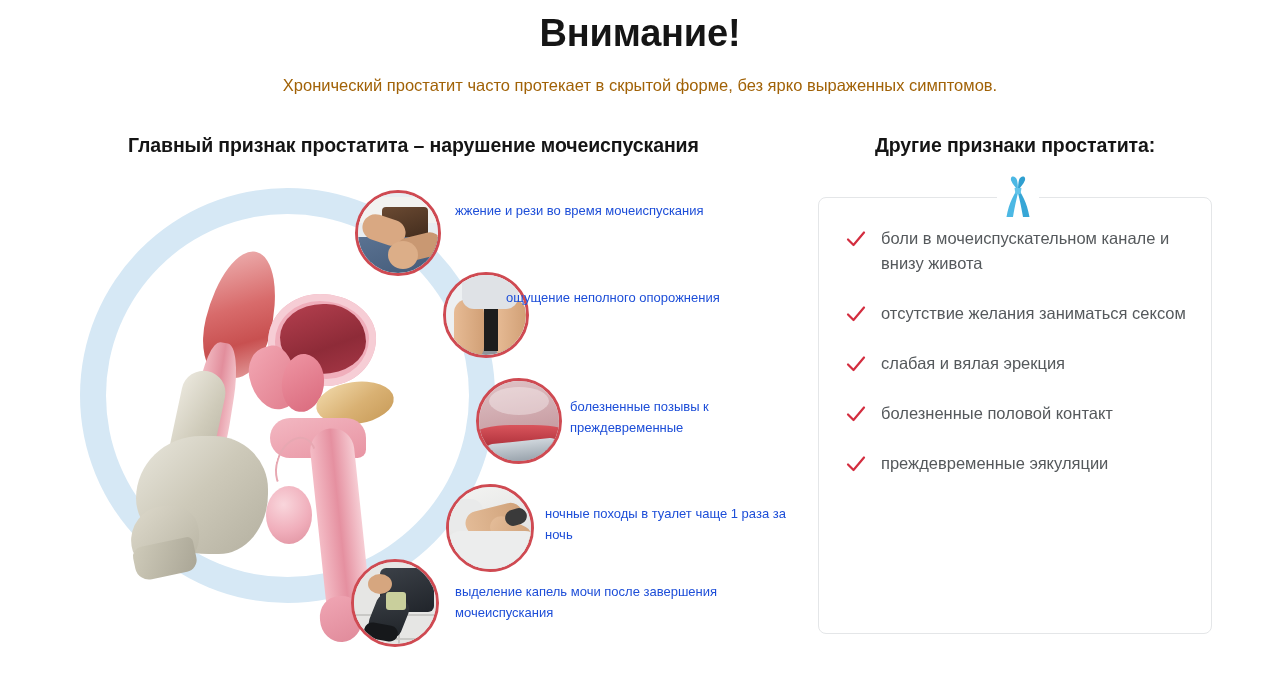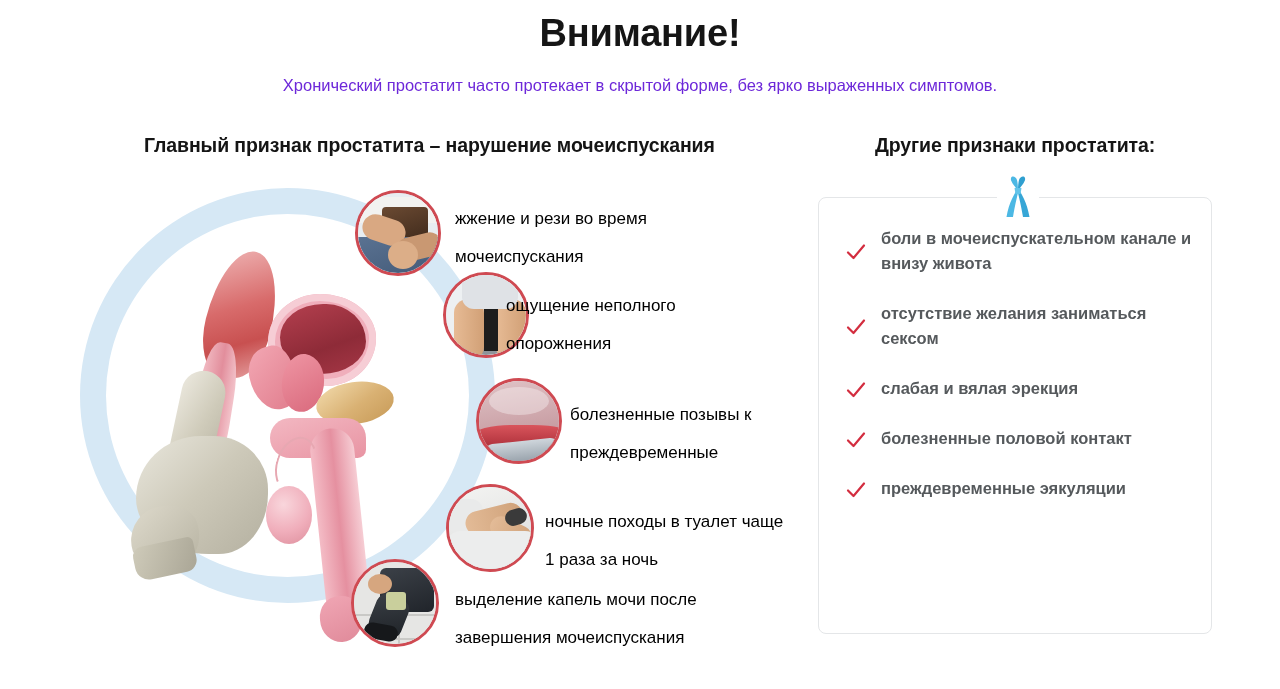--- a/index.html
+++ b/index.html
@@ -31,29 +31,29 @@
     letter-spacing: -0.2px;
   }
 
   .page-subtitle {
     position: absolute;
     top: 76px;
     left: 0;
     width: 1280px;
     text-align: center;
     font-size: 16.5px;
-    color: #6d28d9;
+    color: #a16207;
     font-weight: 400;
   }
 
   
   .left-heading {
     position: absolute;
     top: 134px;
-    left: 144px;
+    left: 128px;
     width: 620px;
     font-size: 19.5px;
     font-weight: bold;
     color: #151515;
     letter-spacing: -0.1px;
   }
 
   .right-heading {
     position: absolute;
     top: 134px;
@@ -282,23 +282,23 @@
   .p5 .grout3 { left: 0; top: 76px; width: 88px; height: 2px; background: #c9c9c6; }
   .p5 .trousers { left: 26px; top: 6px; width: 54px; height: 44px; background: linear-gradient(160deg,#3c4148,#20242a); border-radius: 6px; }
   .p5 .leg { left: 18px; top: 34px; width: 34px; height: 40px; background: linear-gradient(150deg,#3b4046,#1e2227); border-radius: 10px; transform: rotate(22deg); }
   .p5 .shoe { left: 10px; top: 62px; width: 34px; height: 16px; background: #16181b; border-radius: 8px; transform: rotate(10deg); }
   .p5 .hand { left: 14px; top: 12px; width: 24px; height: 20px; background: #d6a67f; border-radius: 50%; }
   .p5 .paper { left: 32px; top: 30px; width: 20px; height: 18px; background: #c9cf9c; border-radius: 3px; }
 
   
   .sym-label {
     position: absolute;
-    font-size: 17px;
-    line-height: 38px;
-    color: #000000;
+    font-size: 13px;
+    line-height: 21px;
+    color: #1d4ed8;
   }
   .l1 { left: 455px; top: 200px; width: 260px; }
   .l2 { left: 506px; top: 287px; width: 250px; }
   .l3 { left: 570px; top: 396px; width: 230px; }
   .l4 { left: 545px; top: 503px; width: 250px; }
   .l5 { left: 455px; top: 581px; width: 290px; }
 
   
   .right-panel {
     position: absolute;
@@ -325,23 +325,22 @@
 
   .check-list {
     position: absolute;
     left: 845px;
     top: 226px;
     width: 350px;
   }
   .check-item {
     position: relative;
     display: flex;
-    align-items: center;
+    align-items: flex-start;
     margin-bottom: 25px;
-    font-weight: bold;
   }
   .check-item:last-child { margin-bottom: 0; }
 
   .check-mark {
     flex: 0 0 auto;
     width: 22px;
     height: 22px;
     margin-right: 14px;
     margin-top: 2px;
   }

